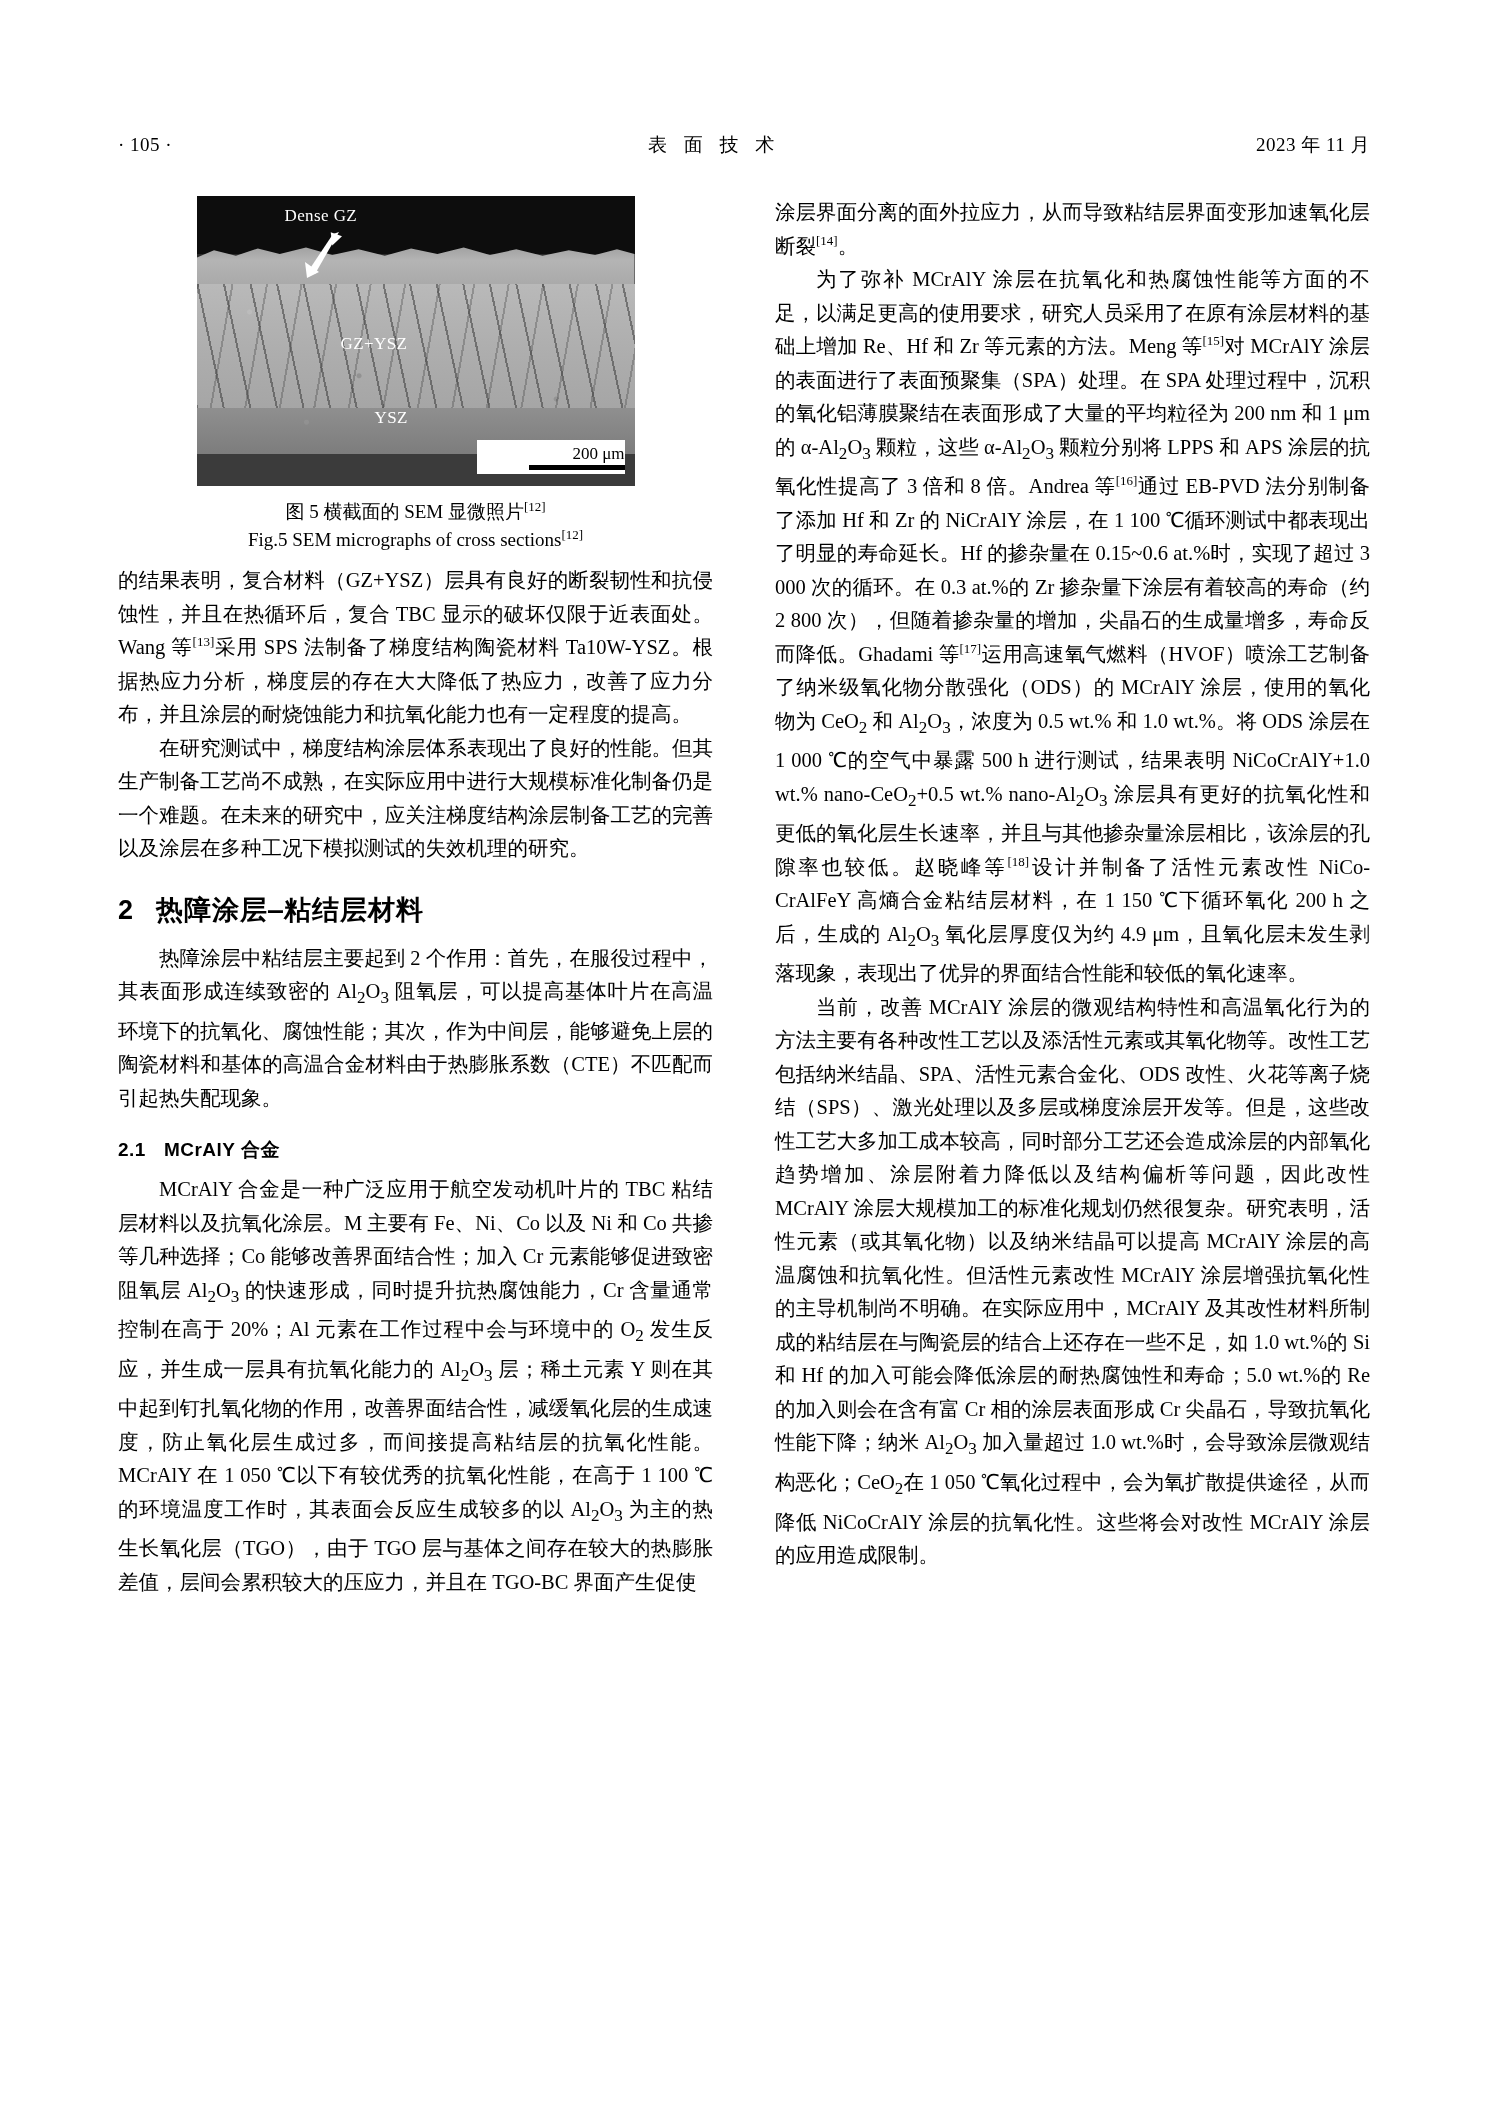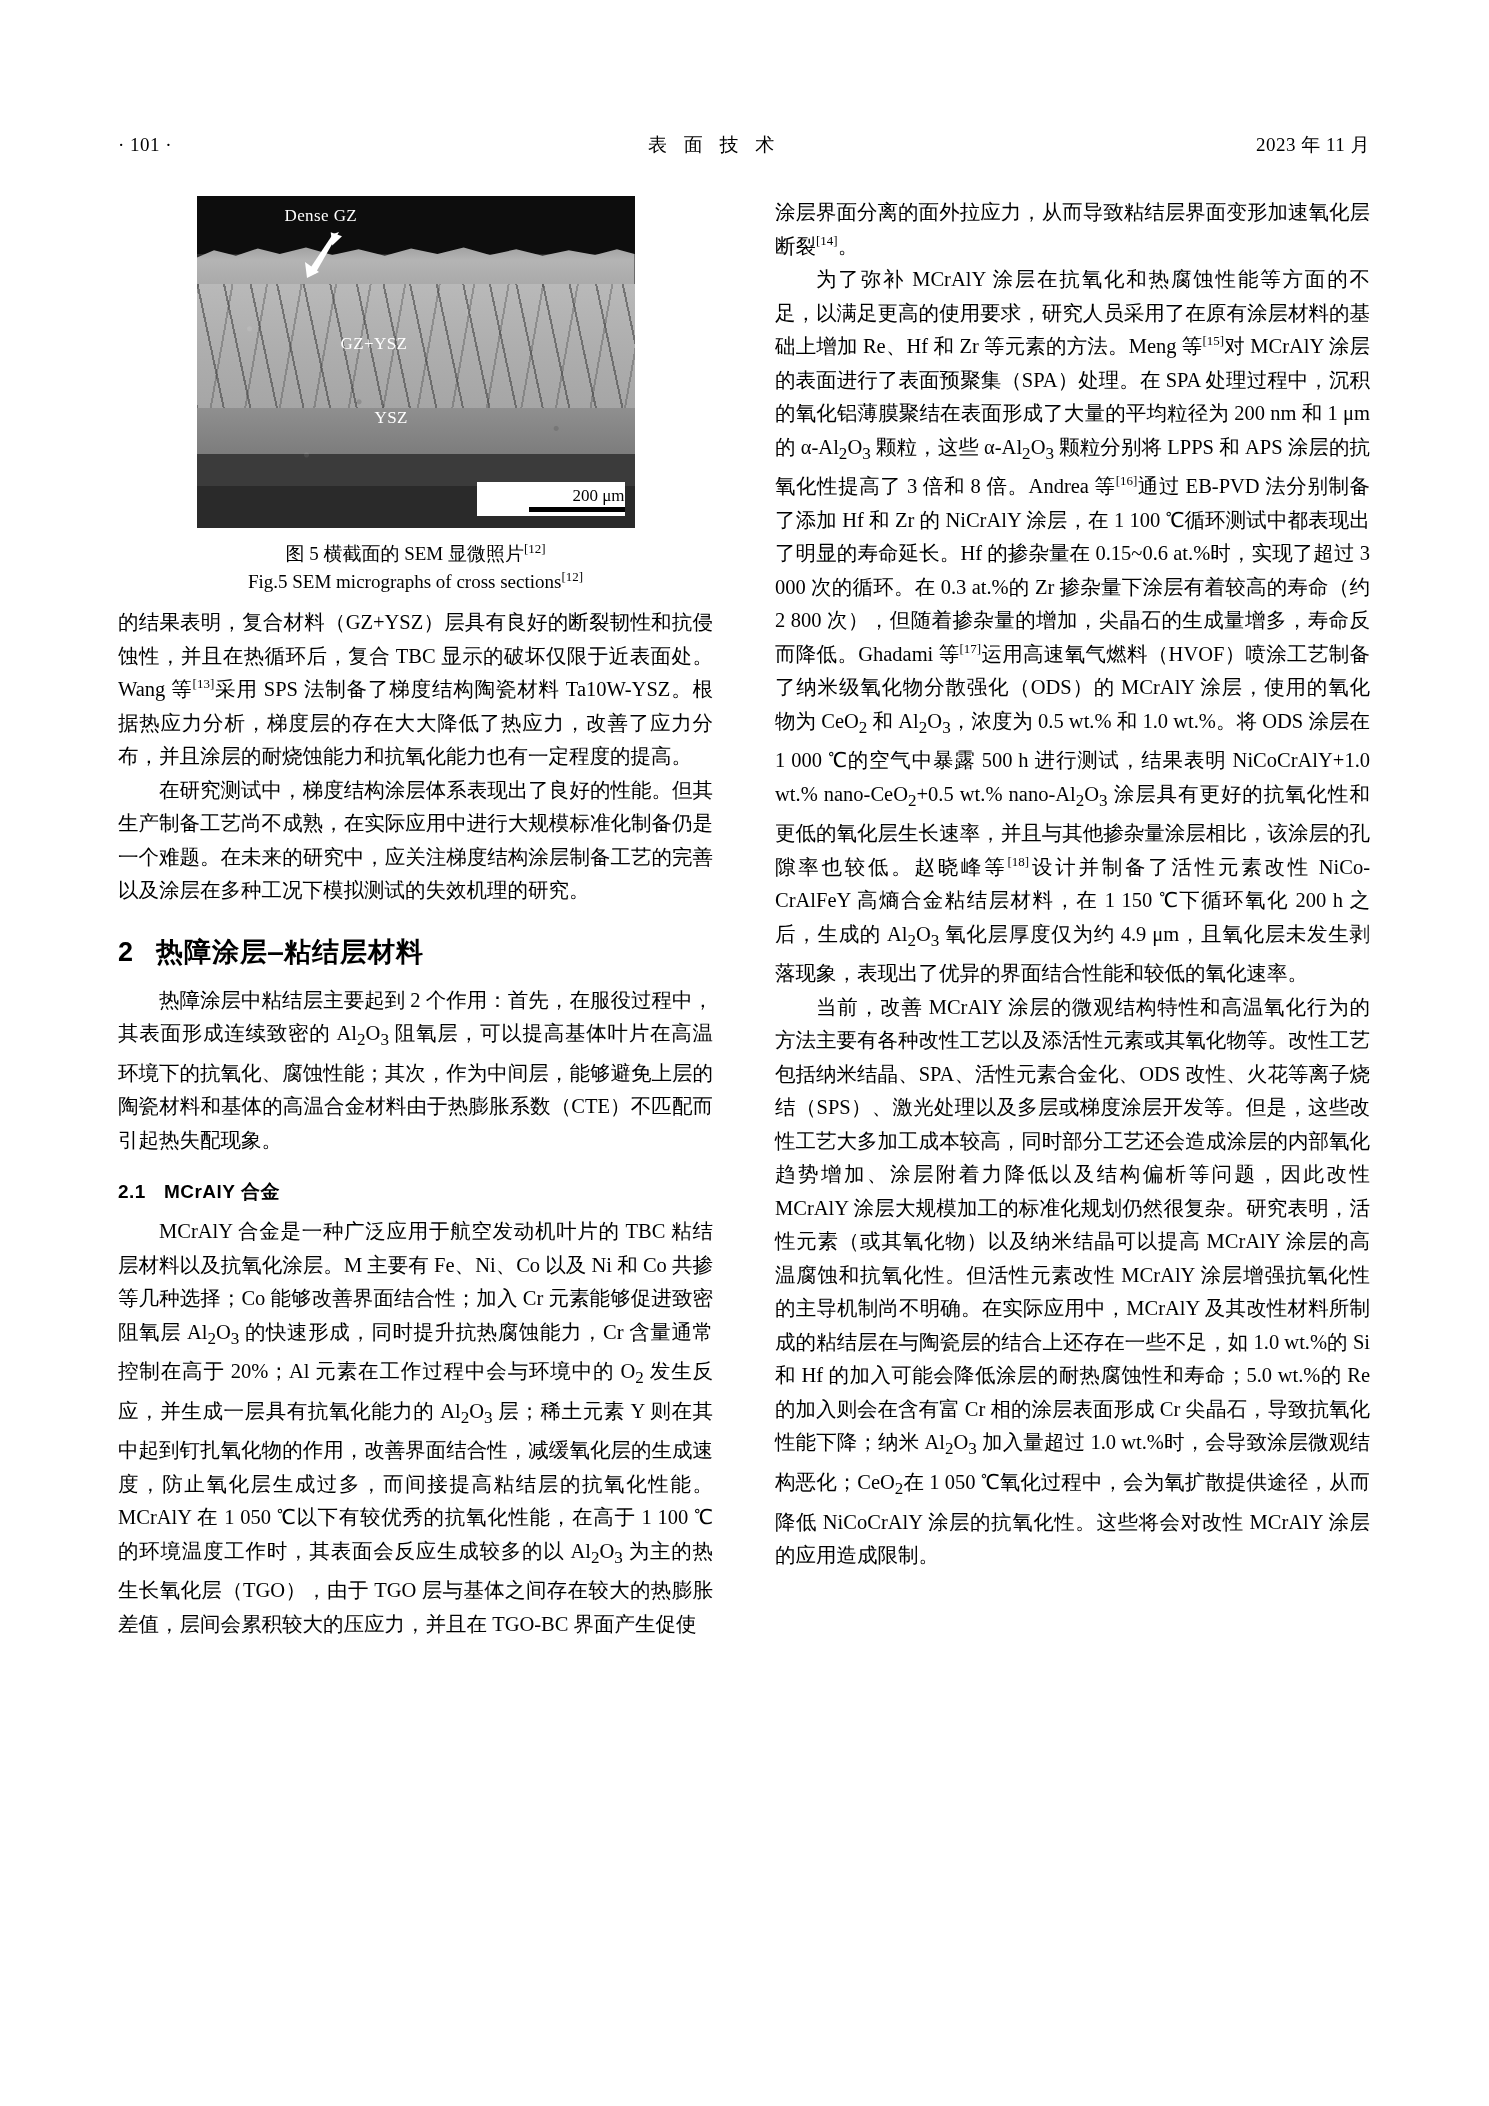--- a/index.html
+++ b/index.html
@@ -64,21 +64,21 @@
     vertical-align: super;
     line-height: 0;
   }
   
   .figure {
     margin: 0 0 10px 0;
   }
   .micrograph {
     position: relative;
     width: 438px;
-    height: 332px;
+    height: 290px;
     margin: 0 auto;
     background: #2a2a2a;
     overflow: hidden;
   }
   .mg-sky {
     position: absolute;
     left: 0; top: 0;
     width: 100%;
     height: 58px;
     background: #0d0d0d;
@@ -199,21 +199,21 @@
     letter-spacing: 0.5px;
   }
   h3.sub .num { margin-right: 18px; }
 </style>
 </head>
 <body>
 
 <div class="page">
 
   <div class="runhead">
-    <span>· 101 ·</span>
+    <span>· 105 ·</span>
     <span class="center">表 面 技 术</span>
     <span>2023 年 11 月</span>
   </div>
 
   <div class="columns">
 
     <div class="col">
 
       <div class="figure">
         <div class="micrograph">

